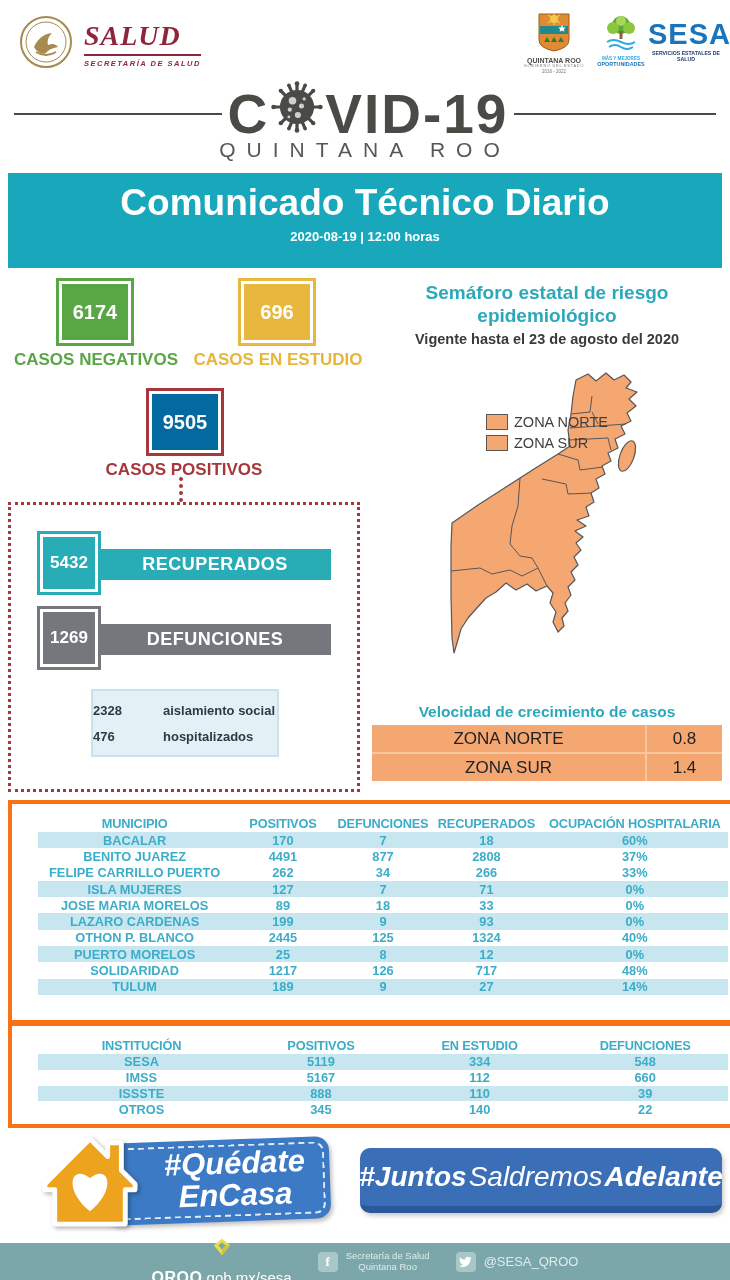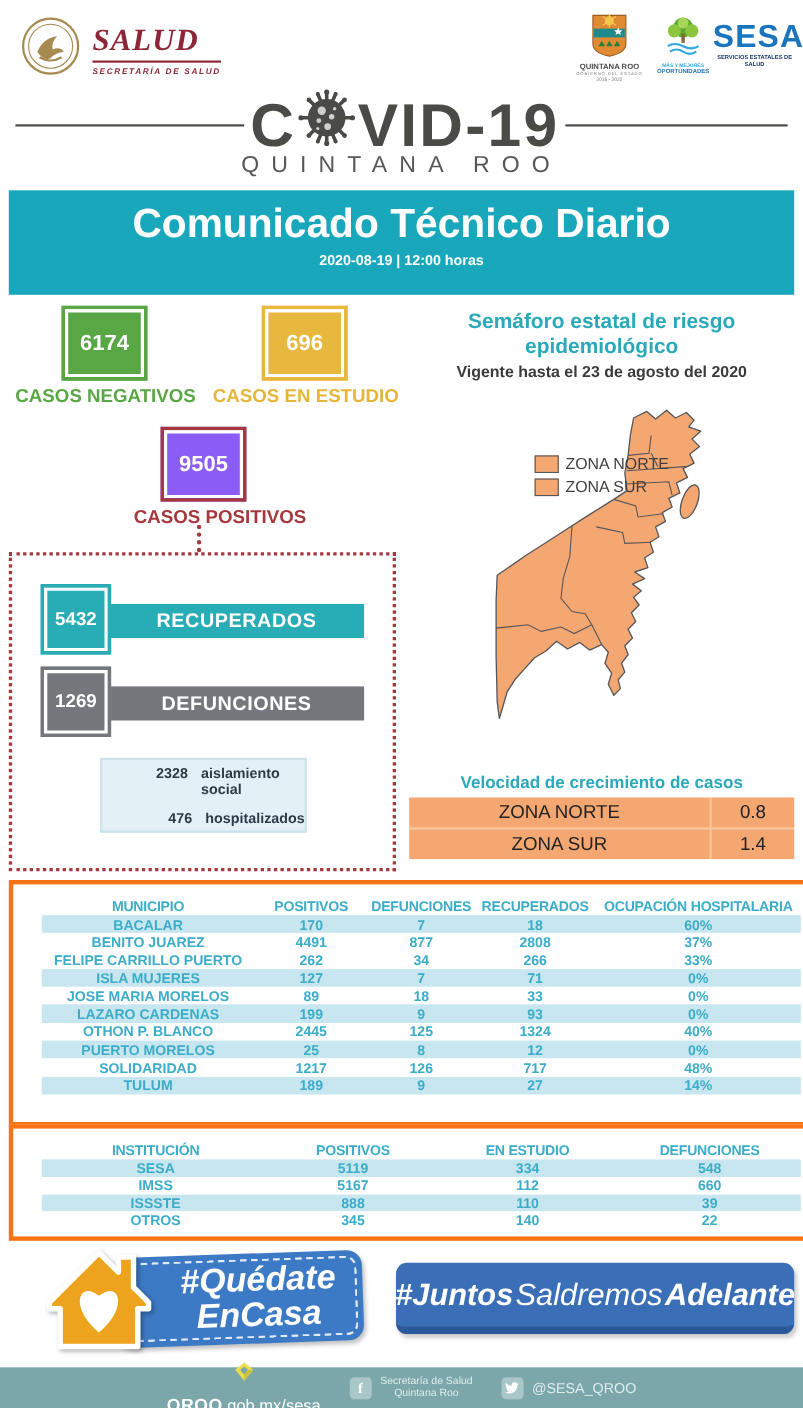--- a/index.html
+++ b/index.html
@@ -32,34 +32,34 @@
   .banner{left:8px;top:173px;width:714px;height:95px;background:#18A7BB;color:#fff;text-align:center;}
   .banner .t1{font-size:37px;font-weight:600;padding-top:9px;}
   .banner .t2{font-size:13px;font-weight:bold;margin-top:5px;}
 
   
   .statbox{width:72px;height:62px;border-style:solid;border-width:3px;box-shadow:inset 0 0 0 3px #fff;
            color:#fff;font-weight:bold;font-size:20px;display:flex;align-items:center;justify-content:center;}
   .statlabel{font-weight:bold;font-size:17px;text-align:center;width:176px;}
   .neg{background:#59A645;border-color:#59A645;}
   .est{background:#E8B83E;border-color:#E8B83E;}
-  .pos{background:#8b5cf6;border-color:#A6373C;}
+  .pos{background:#0369a1;border-color:#A6373C;}
   .connector{left:179px;top:477px;height:25px;width:0;border-left:4px dotted #A6373C;}
 
   
   .dashed-box{left:8px;top:502px;width:346px;height:284px;border:3px dotted #A6373C;}
   .sq{position:absolute;width:58px;height:58px;border-style:solid;border-width:3px;box-shadow:inset 0 0 0 3px #fff;
       color:#fff;font-weight:bold;font-size:17px;display:flex;align-items:center;justify-content:center;}
   .bar{position:absolute;height:31px;color:#fff;font-weight:bold;font-size:18px;display:flex;align-items:center;justify-content:center;letter-spacing:.5px;}
   .teal{background:#28ACB5;border-color:#28ACB5;}
   .gray{background:#74787D;border-color:#74787D;}
   .info-box{position:absolute;left:80px;top:184px;width:184px;height:64px;background:#E3F1F7;border:2px solid #CBE2EC;
             display:flex;flex-direction:column;justify-content:center;gap:11px;}
   .info-row{display:flex;font-weight:bold;font-size:13px;color:#2F3A45;}
-  .info-row .v{width:58px;text-align:right;padding-left:29px;}
+  .info-row .v{width:58px;text-align:left;}
   .info-row .l{margin-left:12px;}
 
   
   .sem-title{left:372px;top:281px;width:350px;text-align:center;font-size:19px;font-weight:bold;color:#2BA9BB;line-height:23px;}
   .vigente{left:372px;top:331px;width:350px;text-align:center;font-size:14.5px;font-weight:bold;color:#3A3A3A;}
   .map{left:430px;top:366px;}
   .legend{left:486px;top:414px;display:flex;flex-direction:column;gap:5px;}
   .legend-row{display:flex;align-items:center;gap:6px;}
   .swatch{width:20px;height:14px;background:#F5A772;border:1.5px solid #555;}
   .legend-row .ltxt{font-size:14.5px;color:#3F3F3F;}
@@ -238,21 +238,21 @@
   <div class="abs statlabel" style="left:8px;top:350px;color:#59A645;">CASOS NEGATIVOS</div>
 
   <div class="abs statbox est" style="left:238px;top:278px;">
     <span>696</span>
   </div>
   <div class="abs statlabel" style="left:190px;top:350px;color:#E6B53A;">CASOS EN ESTUDIO</div>
 
   <div class="abs statbox pos" style="left:146px;top:388px;">
     <span>9505</span>
   </div>
-  <div class="abs statlabel" style="left:112px;top:460px;color:#A6373C;">CASOS POSITIVOS</div>
+  <div class="abs statlabel" style="left:96px;top:460px;color:#A6373C;">CASOS POSITIVOS</div>
 
   <div class="abs connector"></div>
 
   <div class="abs dashed-box">
     <div class="sq teal" style="left:26px;top:26px;">
       <span>5432</span>
     </div>
     <div class="bar teal" style="left:88px;top:44px;width:232px;">
       <span>RECUPERADOS</span>
     </div>

